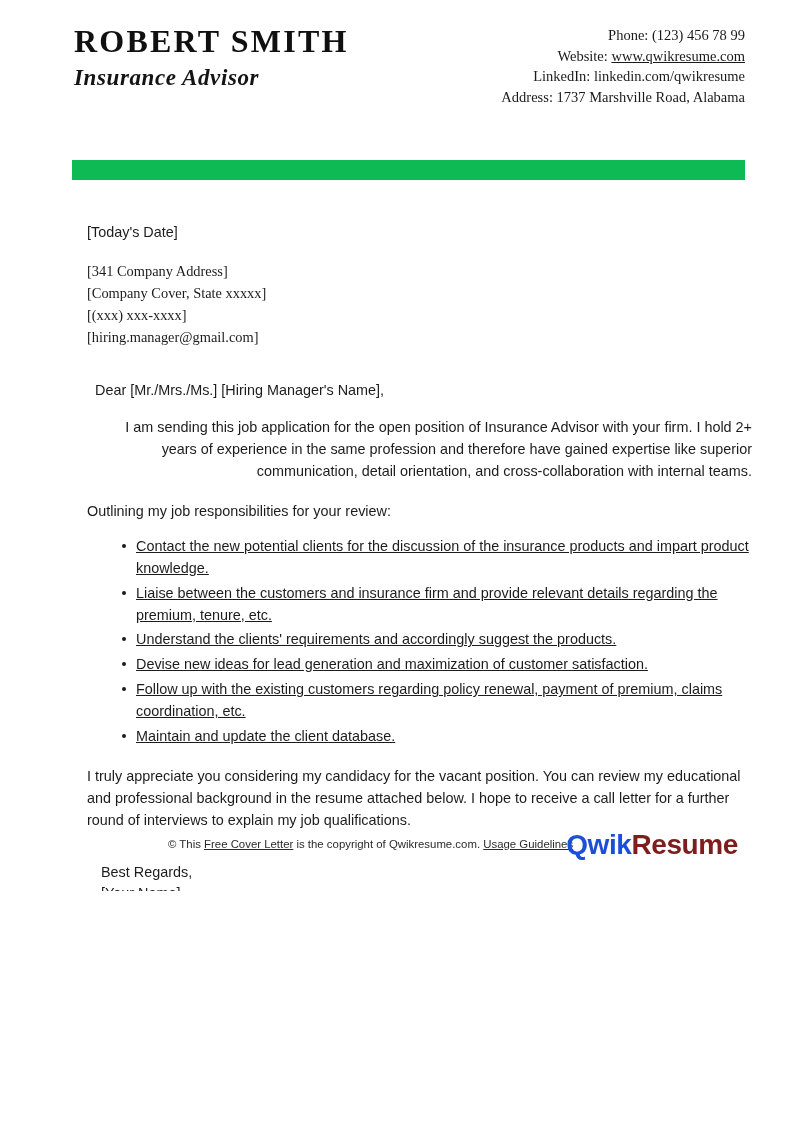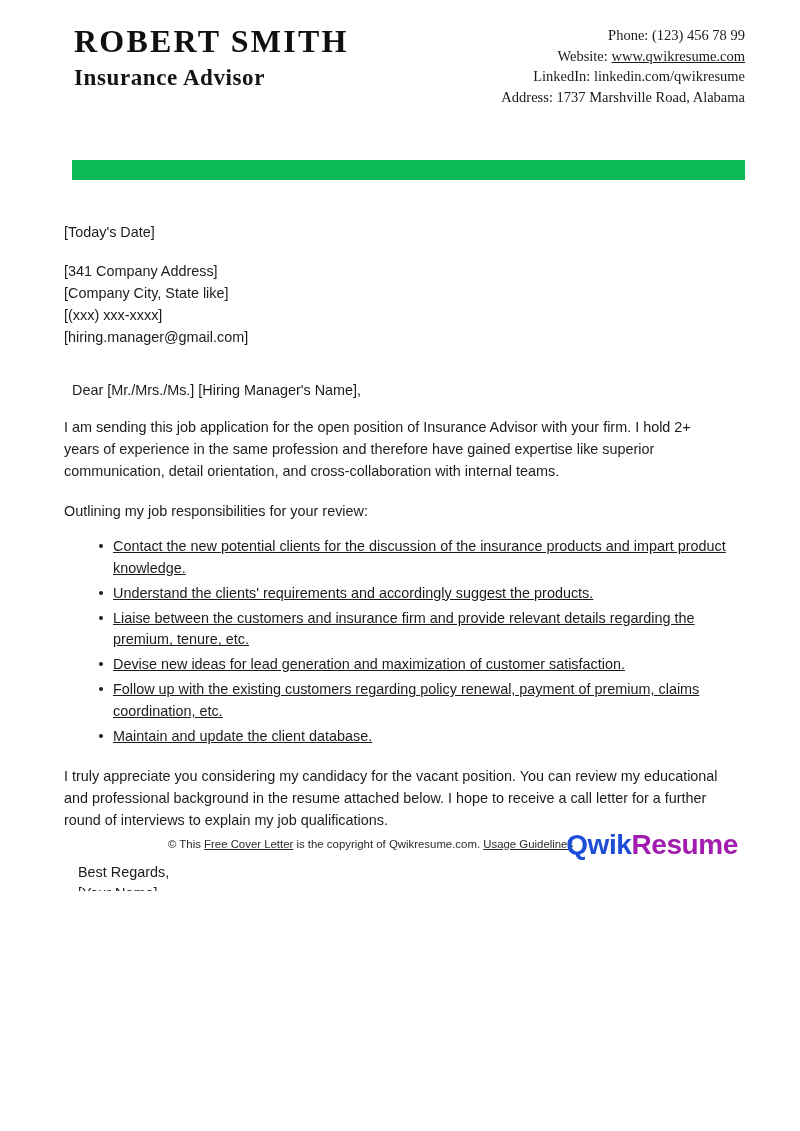--- a/index.html
+++ b/index.html
@@ -40,20 +40,21 @@
   }
   .job-title {
     font-family: "Liberation Serif", serif;
     font-weight: bold;
     font-size: 23px;
     letter-spacing: 0.6px;
     color: #141414;
     line-height: 1.15;
     margin-top: 6px;
     white-space: nowrap;
+    font-style: italic;
   }
 
   .contact-block {
     position: absolute;
     right: 55px;
     top: 25px;
     text-align: right;
     font-family: "Liberation Serif", serif;
     font-size: 14.5px;
     color: #1a1a1a;
@@ -77,42 +78,44 @@
     left: 72px;
     top: 160px;
     width: 673px;
     height: 20px;
     background: #0dba54;
   }
 
   
   .body-content {
     position: absolute;
-    left: 64px;
+    left: 87px;
     top: 222px;
     width: 665px;
     font-size: 14.4px;
     color: #1c1c1c;
     line-height: 1.45;
   }
   .date-line {
     margin: 0 0 18px 0;
   }
   .recipient-block {
     margin: 0 0 32px 0;
+    font-family: Liberation Serif, serif;
   }
   .recipient-block div {
     line-height: 1.52;
   }
   .salutation {
     margin: 0 0 16px 8px;
   }
   .paragraph {
     margin: 4px 0 16px 0;
     line-height: 1.52;
+    text-align: right;
   }
   .lead-in {
     margin: 18px 0 14px 0;
   }
   ul.duties {
     margin: 0 0 18px 0;
     padding: 0 0 0 49px;
     list-style: none;
     text-decoration: underline;
   }
@@ -166,21 +169,21 @@
     position: absolute;
     right: 62px;
     top: 0px;
     font-family: "Liberation Sans", sans-serif;
     font-size: 28px;
     font-weight: bold;
     letter-spacing: -0.4px;
     white-space: nowrap;
   }
   .brand-qwik { color: #1d4ed8; }
-  .brand-resume { color: #a21caf; }
+  .brand-resume { color: #7f1d1d; }
 </style>
 </head>
 <body>
 
 <div class="page">
 
   <div class="header">
     <div class="identity">
       <div class="full-name">ROBERT SMITH</div>
       <div class="job-title">Insurance Advisor</div>
@@ -194,35 +197,35 @@
     </div>
   </div>
 
   <div class="accent-bar"></div>
 
   <div class="body-content">
     <div class="date-line">[Today's Date]</div>
 
     <div class="recipient-block">
       <div>[341 Company Address]</div>
-      <div>[Company City, State like]</div>
+      <div>[Company Cover, State xxxxx]</div>
       <div>[(xxx) xxx-xxxx]</div>
       <div>[hiring.manager@gmail.com]</div>
     </div>
 
     <div class="salutation">Dear [Mr./Mrs./Ms.] [Hiring Manager's Name],</div>
 
     <p class="paragraph">I am sending this job application for the open position of Insurance Advisor with your firm. I hold 2+ years of experience in the same profession and therefore have gained expertise like superior communication, detail orientation, and cross-collaboration with internal teams.</p>
 
     <p class="lead-in">Outlining my job responsibilities for your review:</p>
 
     <ul class="duties">
       <li>Contact the new potential clients for the discussion of the insurance products and impart product knowledge.</li>
+      <li>Liaise between the customers and insurance firm and provide relevant details regarding the premium, tenure, etc.</li>
       <li>Understand the clients' requirements and accordingly suggest the products.</li>
-      <li>Liaise between the customers and insurance firm and provide relevant details regarding the premium, tenure, etc.</li>
       <li>Devise new ideas for lead generation and maximization of customer satisfaction.</li>
       <li>Follow up with the existing customers regarding policy renewal, payment of premium, claims coordination, etc.</li>
       <li>Maintain and update the client database.</li>
     </ul>
 
     <p class="closing-paragraph">I truly appreciate you considering my candidacy for the vacant position. You can review my educational and professional background in the resume attached below. I hope to receive a call letter for a further round of interviews to explain my job qualifications.</p>
 
     <div class="signoff">
       <div>Best Regards,</div>
       <div>[Your Name]</div>

